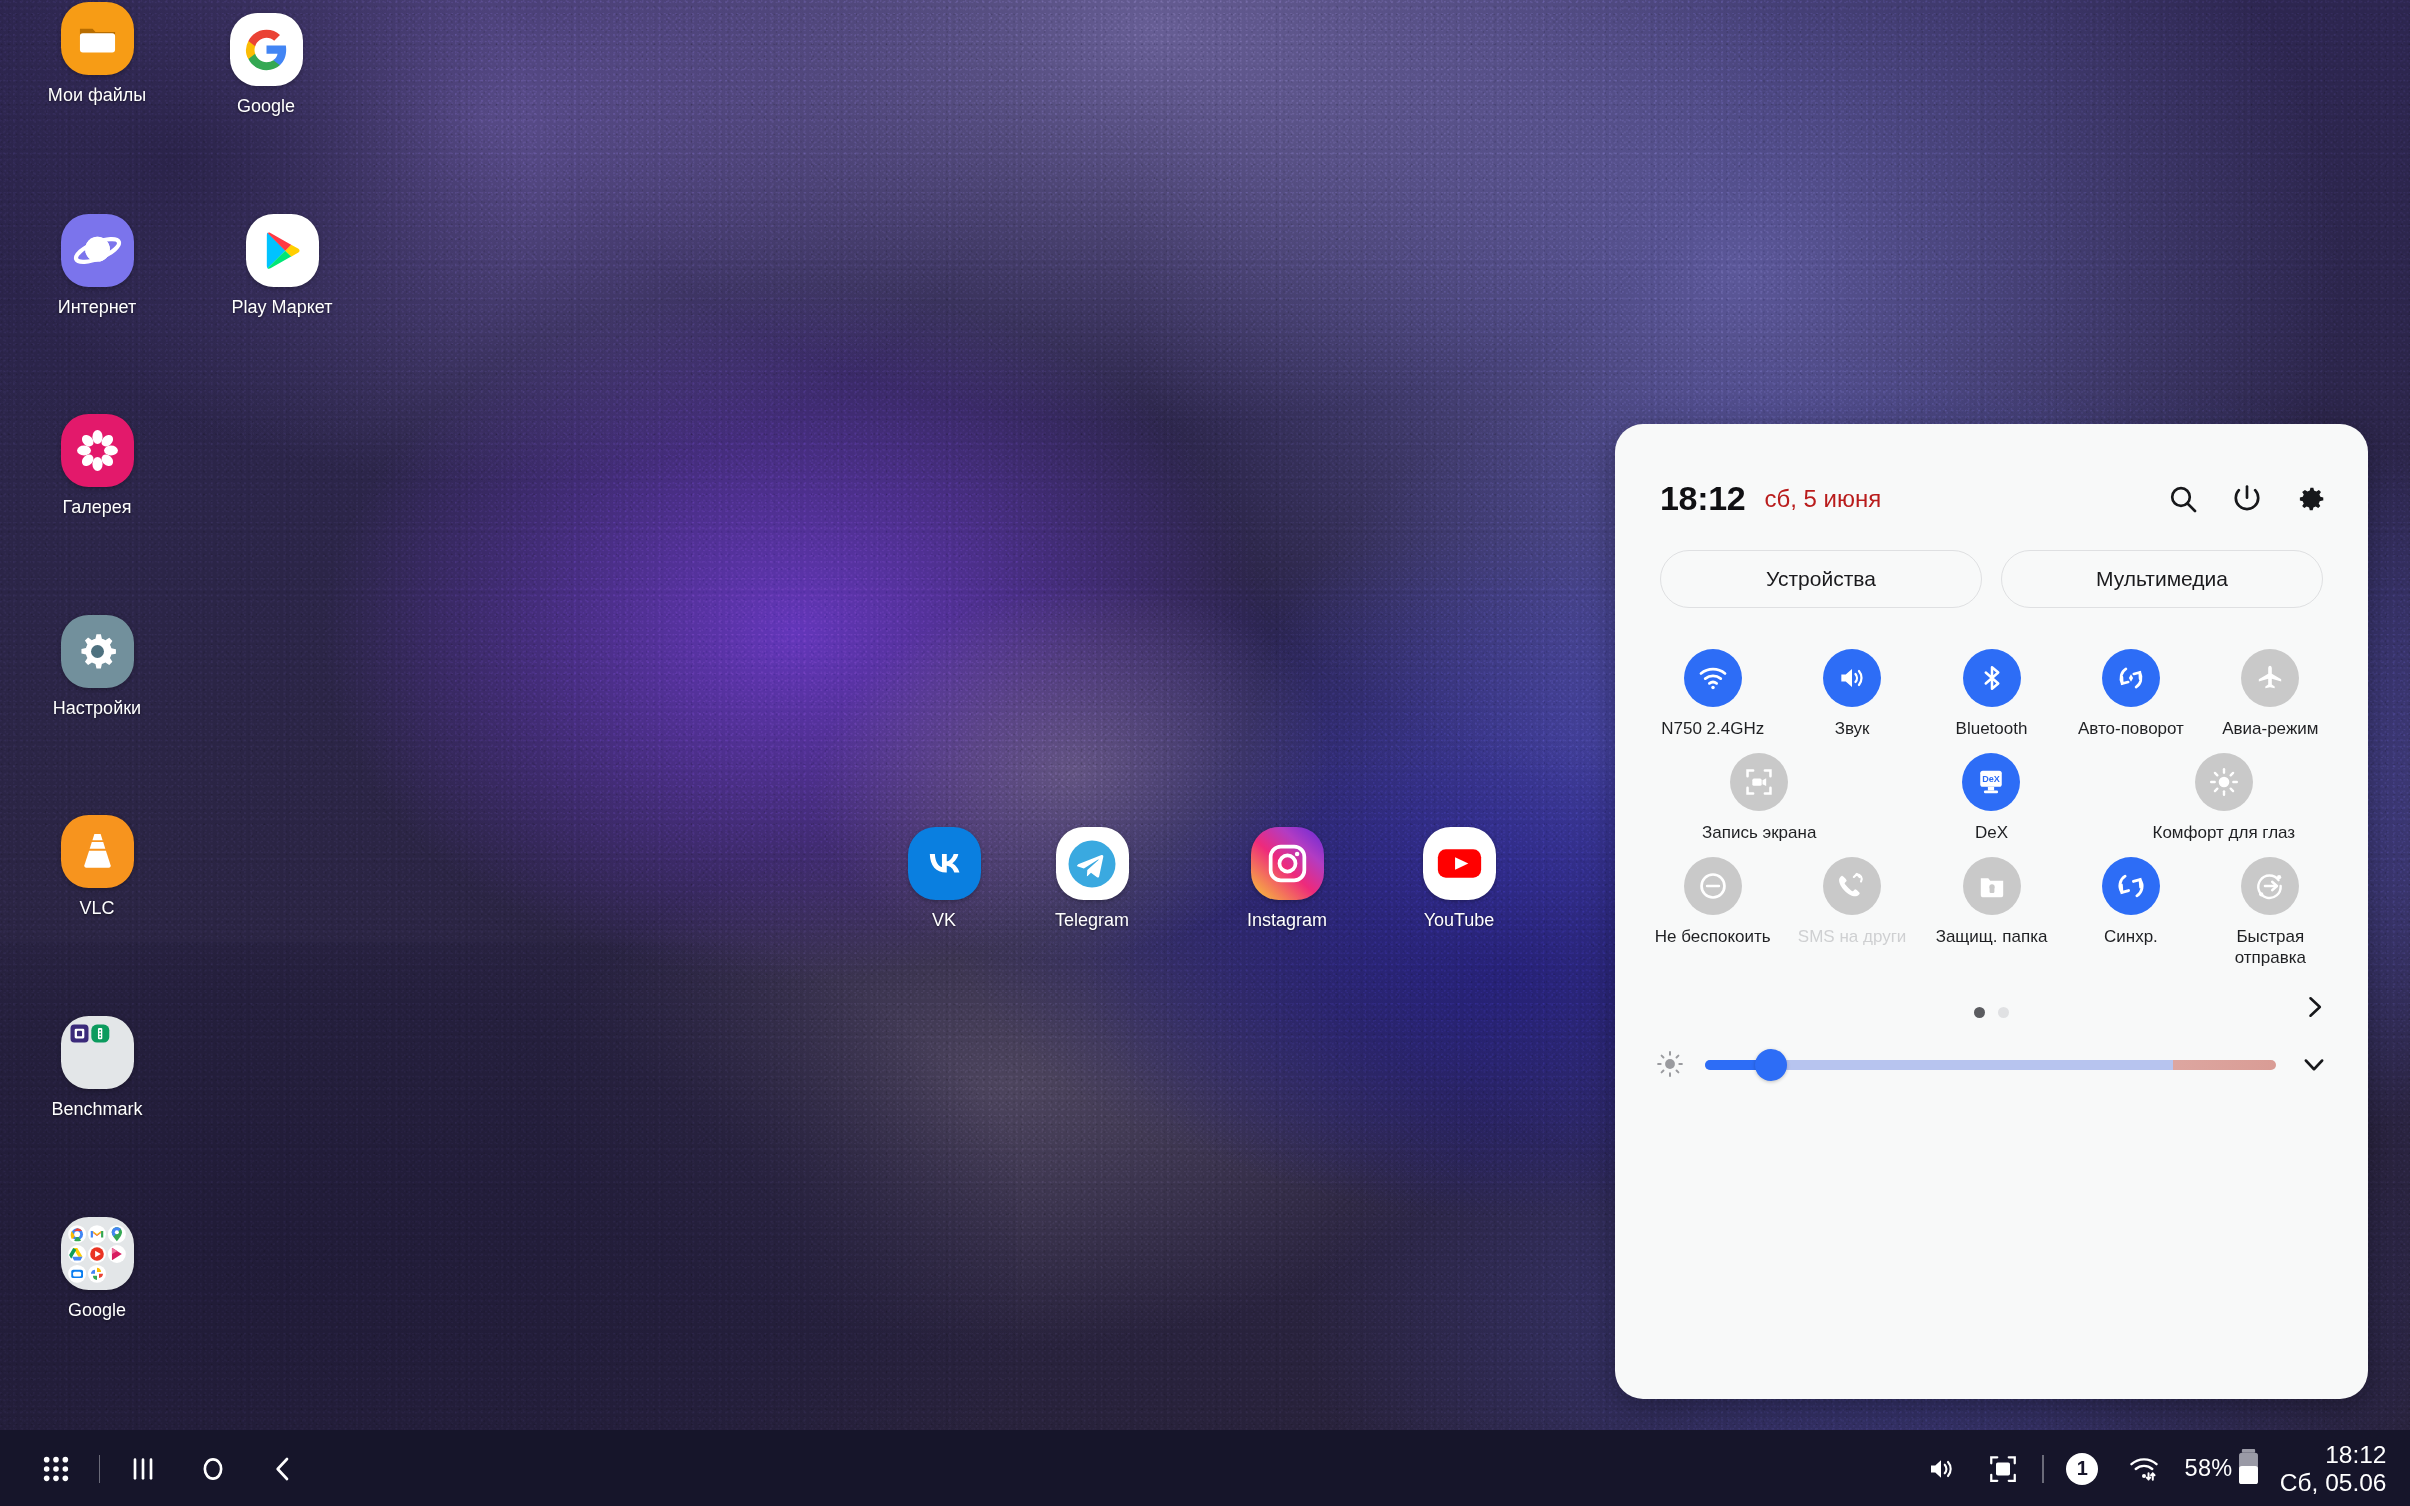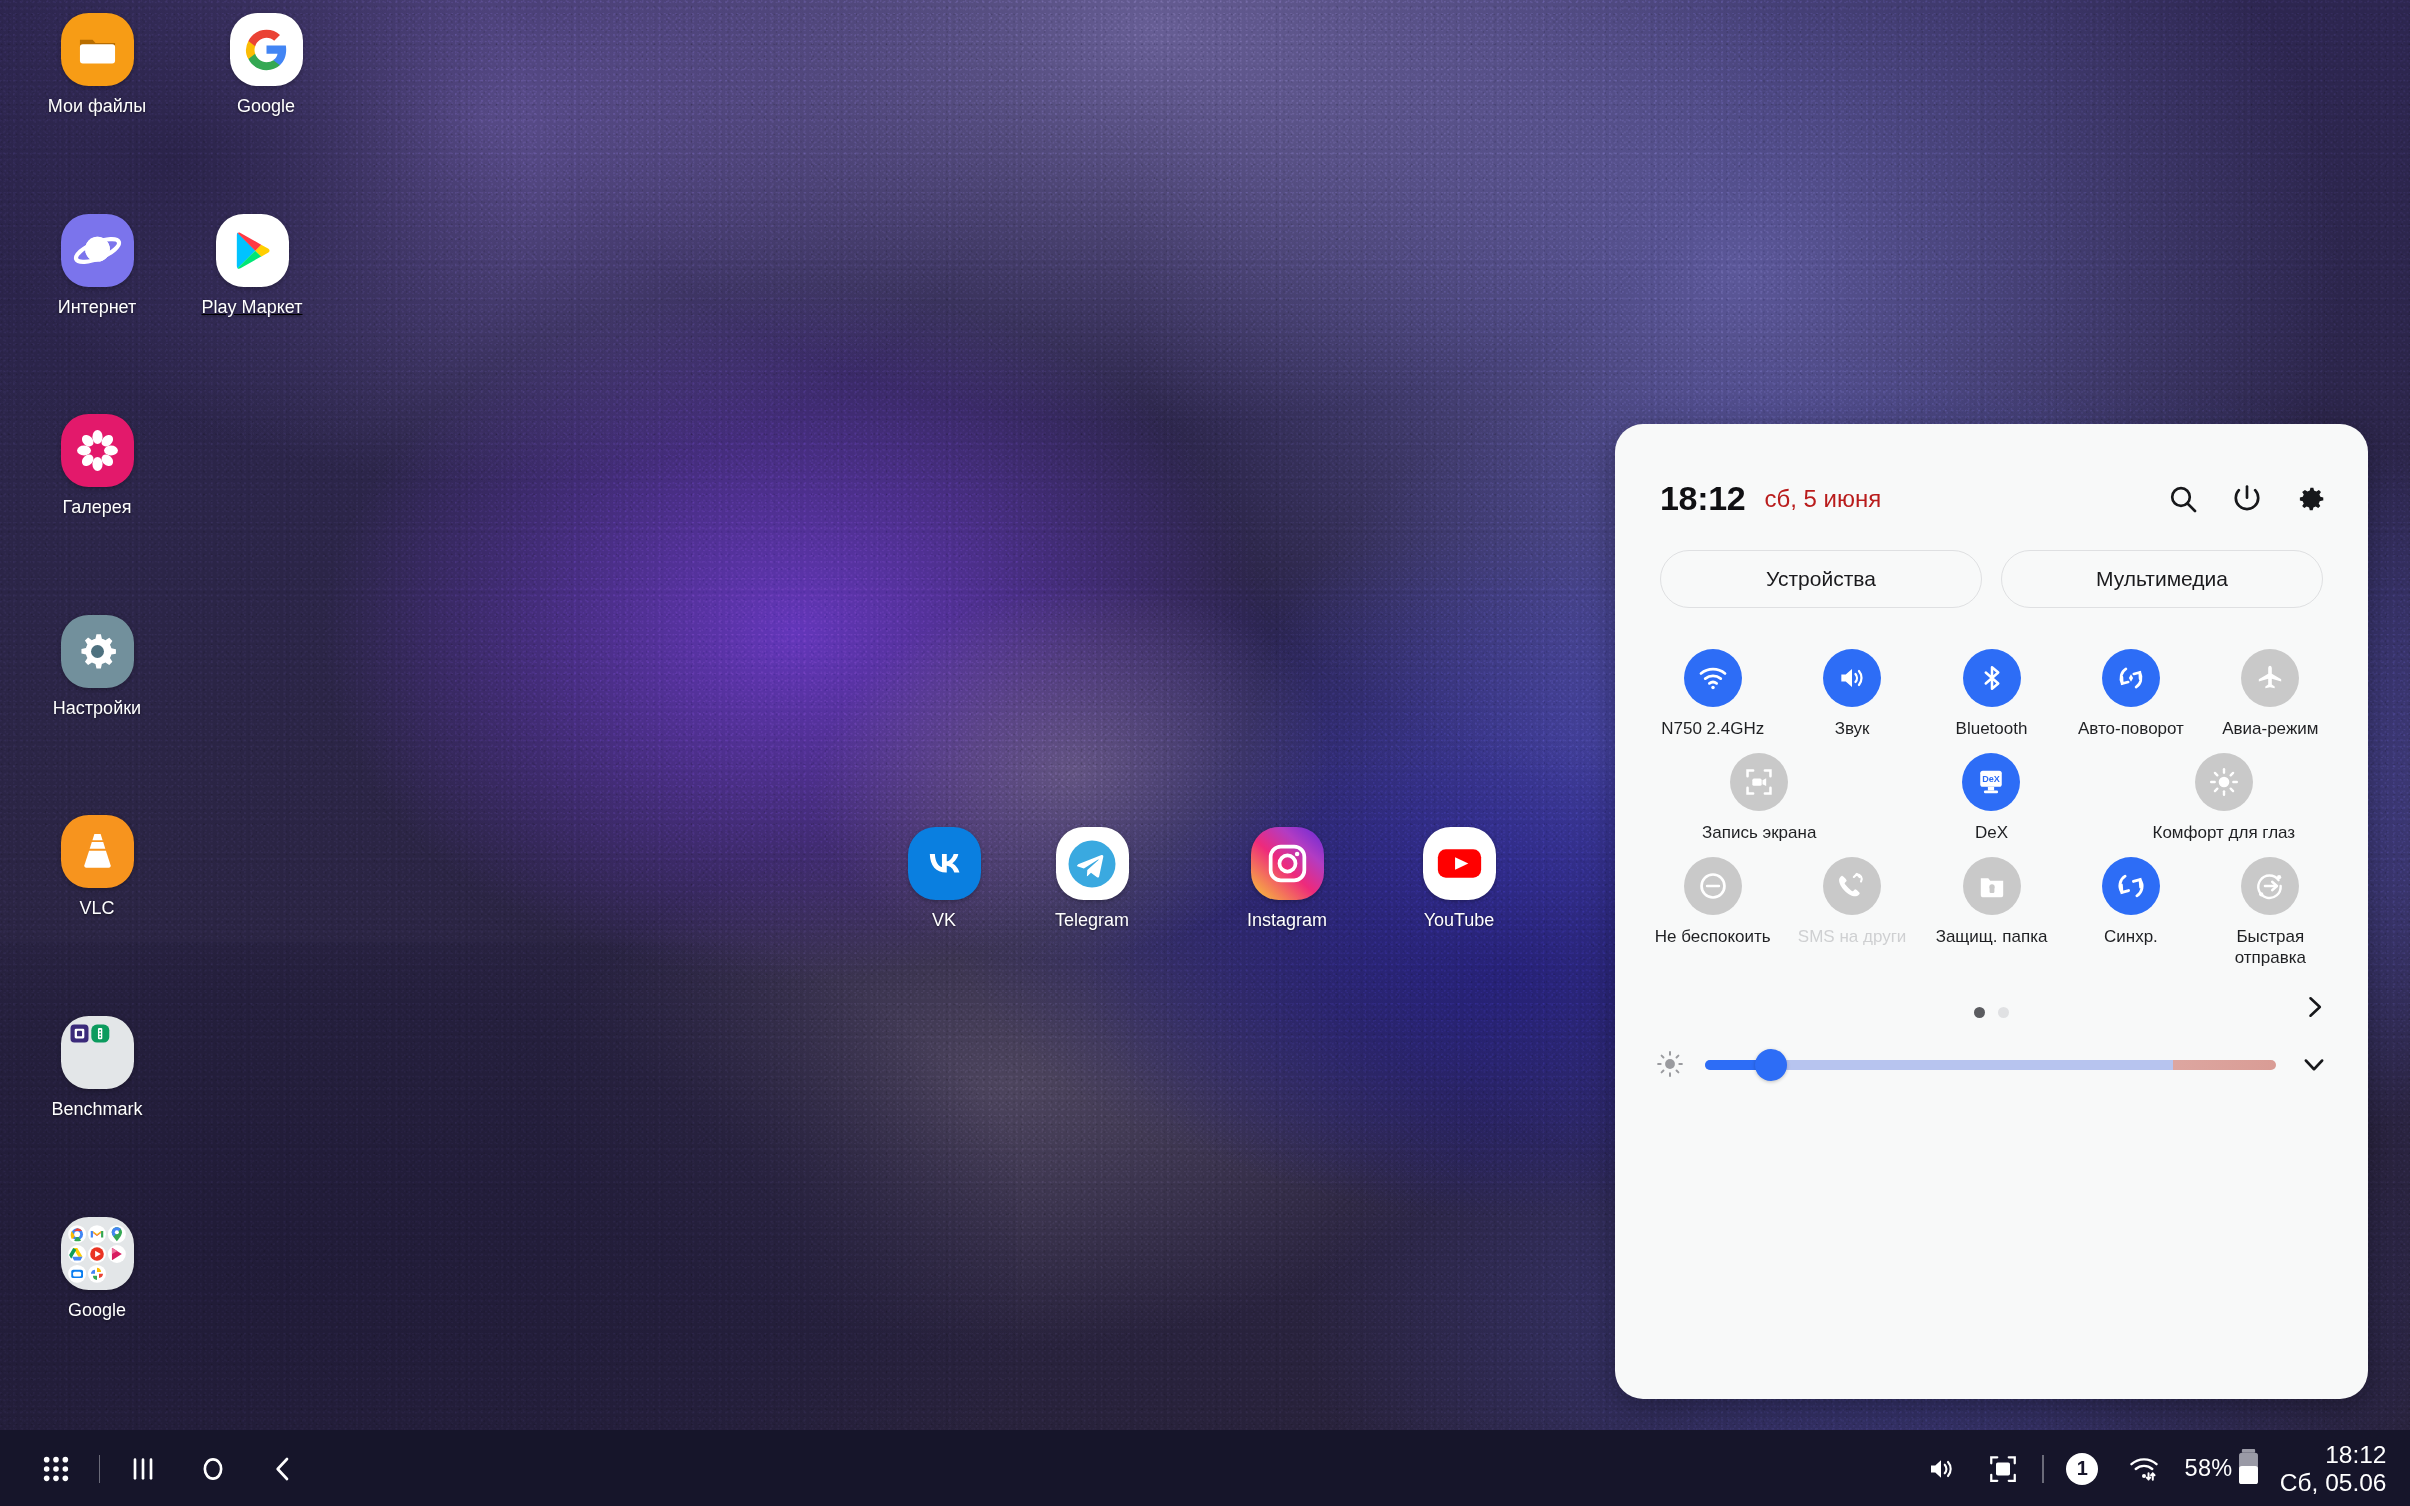--- a/index.html
+++ b/index.html
@@ -154,21 +154,21 @@
   <div class="layer wp-base"></div>
   <div class="layer wp-blue-r"></div>
   <div class="layer wp-deep"></div>
   <div class="layer wp-beam"></div>
   <div class="layer wp-dark-tl"></div>
   <div class="layer wp-dark-bl"></div>
   <div class="layer wp-grain"></div>
 </div>
 
 <div id="home-apps">
-    <div class="app" style="left: 17px; top: 13px; text-align: center;">
+    <div class="app" style="left: 17px; top: 2px; text-align: center;">
       <div class="squircle" style="background:#f79c15">
         <svg width="49" height="49" viewBox="0 0 24 24">
           <path d="M3.4 7.2h6.2l1.4 1.6h9.6v2.2H3.4z" fill="#b86d00"></path>
           <rect x="3.4" y="9.4" width="17.2" height="9.4" rx="1.4" fill="#fff"></rect>
         </svg>
       </div>
       <div class="lbl">Мои файлы</div>
     </div>
     <div class="app" style="left: 186px; top: 13px;">
       <div class="squircle" style="background:#ffffff">
@@ -184,21 +184,21 @@
     <div class="app" style="left: 17px; top: 214px;">
       <div class="squircle" style="background:#7b74ec">
         <svg width="53" height="53" viewBox="0 0 24 24">
           <circle cx="12" cy="11.4" r="5.6" fill="#fff"></circle>
           <ellipse cx="12" cy="12" rx="10.4" ry="3.6" transform="rotate(-22 12 12)" fill="none" stroke="#fff" stroke-width="1.9"></ellipse>
           <ellipse cx="12" cy="11.4" r="5.6" rx="5.6" ry="5.6" fill="#fff"></ellipse>
         </svg>
       </div>
       <div class="lbl">Интернет</div>
     </div>
-    <div class="app" style="left: 172px; top: 214px; text-decoration: underline;">
+    <div class="app" style="left: 202px; top: 214px;">
       <div class="squircle" style="background:#ffffff">
         <svg width="43" height="43" viewBox="0 0 48 48">
           <path fill="#00C3FF" d="M7.3 4.3c-.5.5-.8 1.3-.8 2.3v34.8c0 1 .3 1.8.8 2.3l.2.2 19.5-19.5v-.5L7.5 4.1z"></path>
           <path fill="#FFCE00" d="M33.5 30.9l-6.5-6.5v-.5l6.5-6.5.15.1 7.7 4.4c2.2 1.25 2.2 3.3 0 4.55l-7.7 4.4z"></path>
           <path fill="#00E676" d="M33.65 30.8L27 24.15 7.3 43.7c.75.8 1.95.9 3.3.1z"></path>
           <path fill="#FF3A44" d="M33.65 17.5L10.6 4.4c-1.35-.8-2.55-.7-3.3.1L27 24.15z"></path>
         </svg>
       </div>
       <div class="lbl">Play Маркет</div>
     </div>

